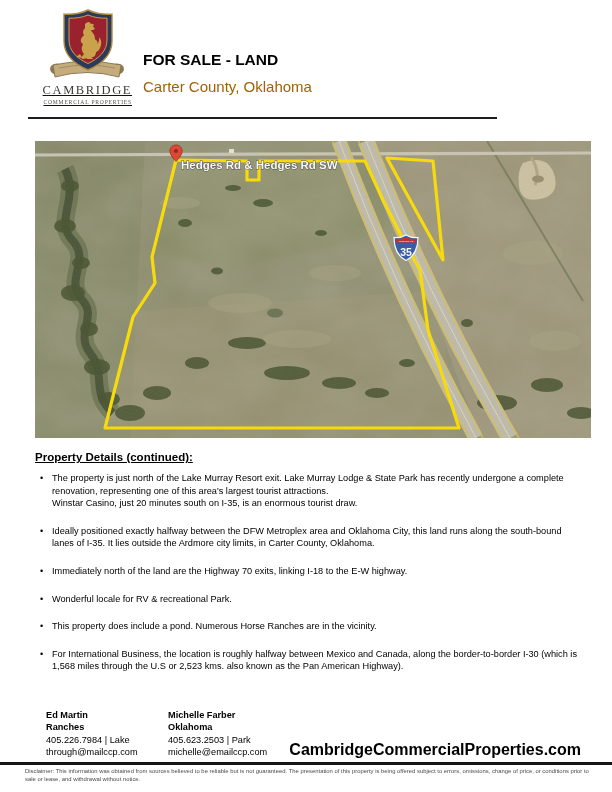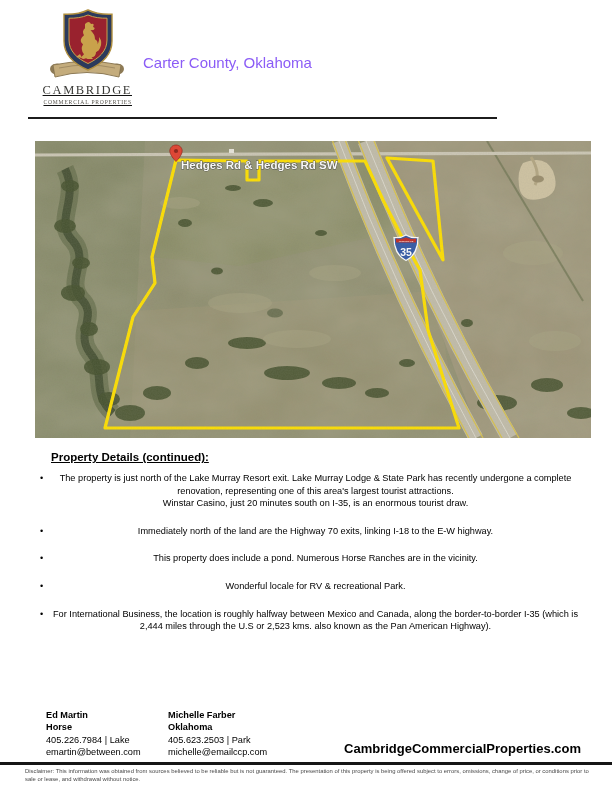--- a/index.html
+++ b/index.html
@@ -8,41 +8,41 @@
 
   
   .logo{position:absolute;left:42px;top:8px;width:90px;text-align:right;text-decoration:underline;}
   .logo svg{display:block;margin:0 auto;}
   .logo-name{font-family:"Liberation Serif",serif;font-size:12.5px;letter-spacing:1.6px;
              color:#3b3b38;margin-top:1px;}
   .logo-sub{font-family:"Liberation Serif",serif;font-size:5.6px;letter-spacing:.8px;
             color:#55524b;margin-top:1px;}
   .titleblock{position:absolute;left:143px;top:51px;}
   .page-title{font-size:15.5px;font-weight:bold;color:#000;}
-  .page-subtitle{font-size:15px;color:#8b5cf6;margin-top:3px;}
+  .page-subtitle{font-size:15px;color:#a16207;margin-top:9px;}
   .header-rule{position:absolute;left:28px;top:117px;width:469px;height:1.6px;background:#1c1c1c;}
 
   
   .map-wrap{position:absolute;left:35px;top:141px;width:556px;height:297px;}
 
   
   .details{position:absolute;left:35px;top:451px;width:546px;}
   .details h2{font-size:11.5px;font-weight:bold;text-decoration:underline;
-              margin:0 0 9px 16px;color:#000;}
-  .details ul{list-style:none;margin:2px;padding:0;text-align:center;}
+              margin:0 0 9px 0;color:#000;}
+  .details ul{list-style:none;margin:2px;padding:0;}
   .details li{position:relative;padding-left:15px;font-size:9.2px;line-height:12.6px;
               margin-bottom:15px;white-space:pre-line;color:#000;}
   .details li::before{content:"\2022";position:absolute;left:3px;top:0;}
 
   
   .contact{position:absolute;top:709px;font-size:9.2px;line-height:12.4px;color:#000;}
   .contact .nm,.contact .tt{font-weight:bold;}
   .contact-1{left:46px;}
   .contact-2{left:168px;}
-  .website{position:absolute;right:31px;top:741px;font-size:13px;font-weight:bold;color:#000;}
+  .website{position:absolute;right:31px;top:741px;font-size:16px;font-weight:bold;color:#000;}
   .footer-rule{position:absolute;left:0;top:762px;width:612px;height:2.6px;background:#161616;}
   .disclaimer{position:absolute;left:25px;top:768px;width:566px;font-size:5.9px;
               line-height:7.6px;color:#4a4a4a;}
 </style>
 </head>
 <body>
 
 <div class="page">
 
   <div class="logo">
@@ -66,20 +66,21 @@
           <path d="M45 38 q6 -2 5 -9 q4 5 1 11 q-2 5 -6 3 z"></path>
           <path d="M31 46 l-4 3 l6 1 z M41 47 l-3 4 l6 0 z"></path>
         </g>
       </g>
     </svg>
     <div class="logo-name">CAMBRIDGE</div>
     <div class="logo-sub">COMMERCIAL PROPERTIES</div>
   </div>
 
   <div class="titleblock">
+    <div class="page-title">FOR SALE - LAND</div>
     <div class="page-subtitle">Carter County, Oklahoma</div>
   </div>
 
   <div class="header-rule"></div>
 
   <div class="map-wrap">
     <svg width="556" height="297" viewBox="0 0 556 297">
       <defs>
         <filter id="grain" x="0" y="0" width="100%" height="100%">
           <feTurbulence type="fractalNoise" baseFrequency="0.8" numOctaves="2" seed="7" stitchTiles="stitch"></feTurbulence>
@@ -190,32 +191,33 @@
         <rect width="556" height="297" filter="url(#grain)" opacity="0.6"></rect>
       </g>
     </svg>
   </div>
 
   <div class="details">
     <h2>Property Details (continued):</h2>
     <ul>
       <li>The property is just north of the Lake Murray Resort exit. Lake Murray Lodge &amp; State Park has recently undergone a complete renovation, representing one of this area's largest tourist attractions.
 Winstar Casino, just 20 minutes south on I-35, is an enormous tourist draw.</li>
+      <li>Ideally positioned exactly halfway between the DFW Metroplex area and Oklahoma City, this land runs along the south-bound lanes of I-35. It lies outside the Ardmore city limits, in Carter County, Oklahoma.</li>
       <li>Immediately north of the land are the Highway 70 exits, linking I-18 to the E-W highway.</li>
+      <li>Wonderful locale for RV &amp; recreational Park.</li>
       <li>This property does include a pond. Numerous Horse Ranches are in the vicinity.</li>
-      <li>Wonderful locale for RV &amp; recreational Park.</li>
-      <li>For International Business, the location is roughly halfway between Mexico and Canada, along the border-to-border I-35 (which is 2,444 miles through the U.S or 2,523 kms. also known as the Pan American Highway).</li>
+      <li>For International Business, the location is roughly halfway between Mexico and Canada, along the border-to-border I-30 (which is 1,568 miles through the U.S or 2,523 kms. also known as the Pan American Highway).</li>
     </ul>
   </div>
 
   <div class="contact contact-1">
     <div class="nm">Ed Martin</div>
-    <div class="tt">Horse</div>
+    <div class="tt">Ranches</div>
     <div>405.226.7984 | Lake</div>
-    <div>emartin@between.com</div>
+    <div>through@mailccp.com</div>
   </div>
 
   <div class="contact contact-2">
     <div class="nm">Michelle Farber</div>
     <div class="tt">Oklahoma</div>
     <div>405.623.2503 | Park</div>
     <div>michelle@emailccp.com</div>
   </div>
 
   <div class="website">CambridgeCommercialProperties.com</div>

